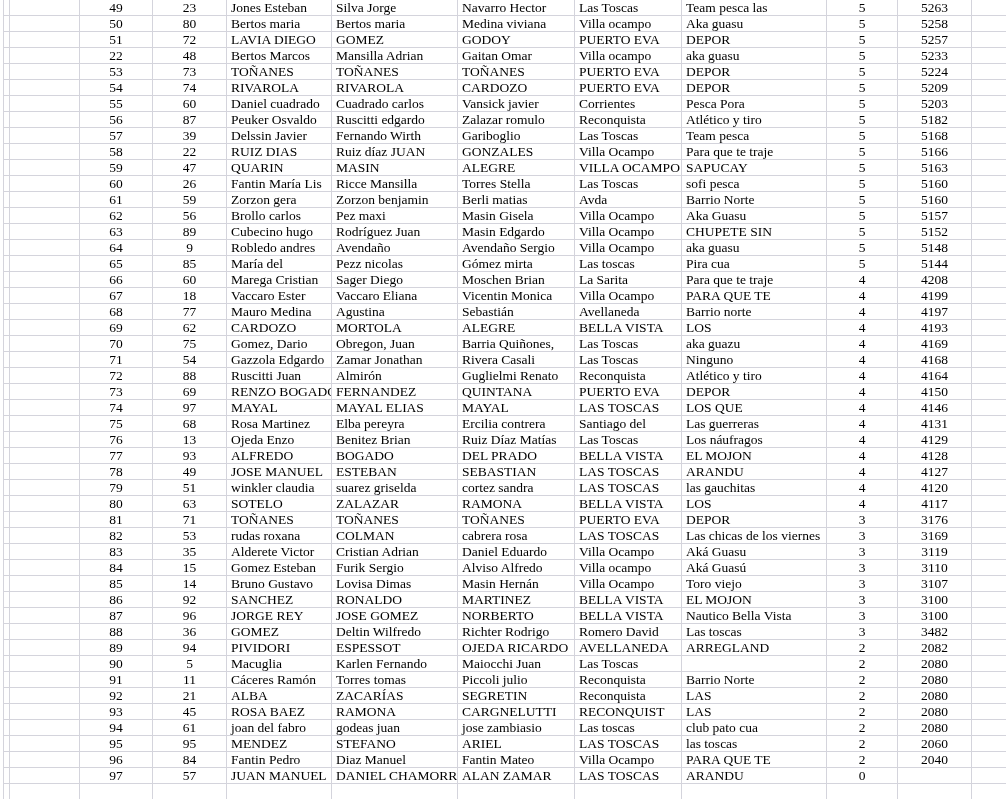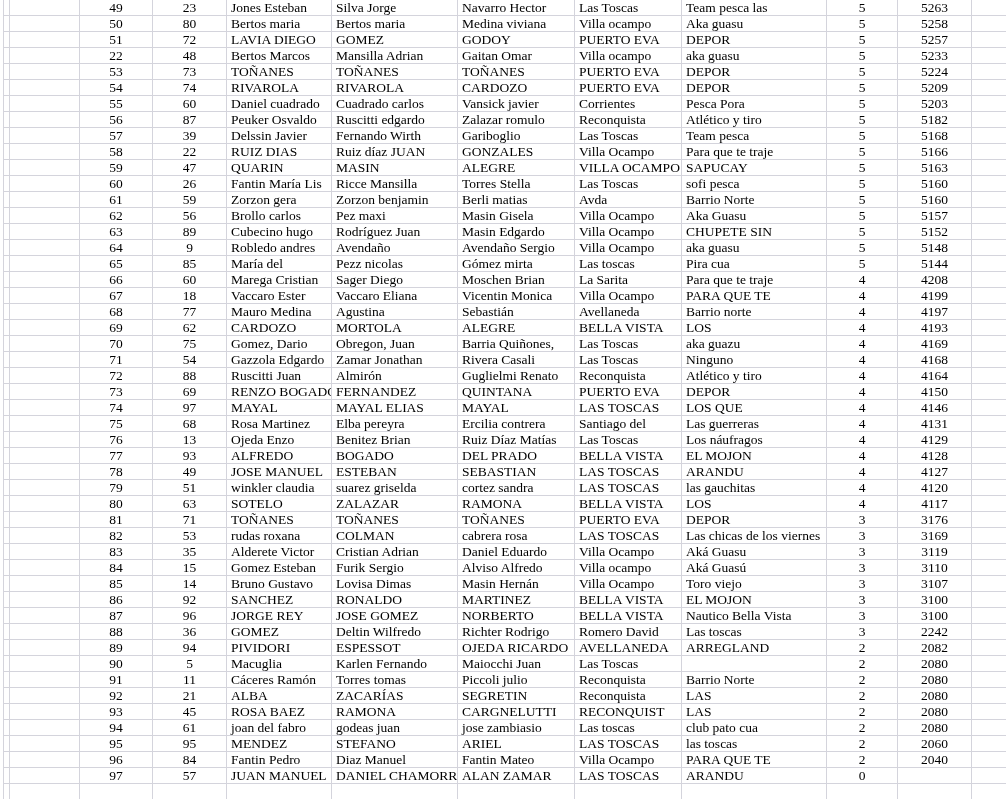--- a/index.html
+++ b/index.html
@@ -514,21 +514,21 @@
     <div class="cell cA"></div>
     <div class="cell cB"></div>
     <div class="cell cC num">88</div>
     <div class="cell cD num">36</div>
     <div class="cell cE txt">GOMEZ</div>
     <div class="cell cF txt">Deltin Wilfredo</div>
     <div class="cell cG txt">Richter Rodrigo</div>
     <div class="cell cH txt">Romero David</div>
     <div class="cell cI txt">Las toscas</div>
     <div class="cell cJ num">3</div>
-    <div class="cell cK num">2242</div>
+    <div class="cell cK num">3482</div>
     <div class="cell cL"></div>
     <div class="cell cA"></div>
     <div class="cell cB"></div>
     <div class="cell cC num">89</div>
     <div class="cell cD num">94</div>
     <div class="cell cE txt">PIVIDORI</div>
     <div class="cell cF txt">ESPESSOT</div>
     <div class="cell cG txt">OJEDA RICARDO</div>
     <div class="cell cH txt">AVELLANEDA</div>
     <div class="cell cI txt">ARREGLAND</div>

